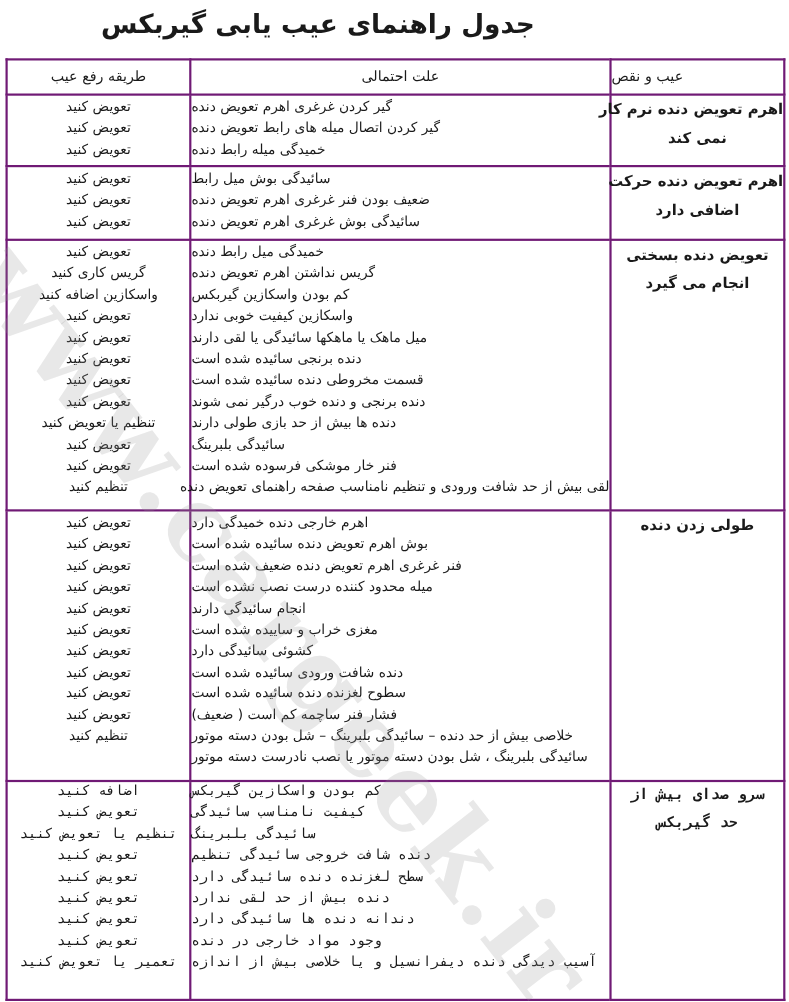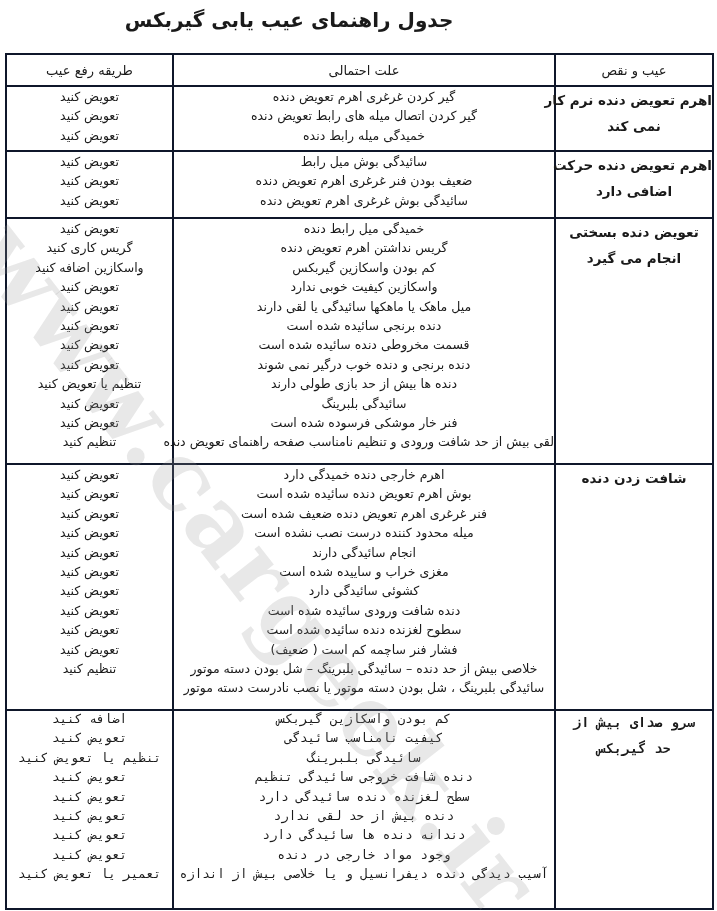--- a/index.html
+++ b/index.html
@@ -1,31 +1,31 @@
 <!DOCTYPE html>
 <html><head>
 <meta charset="utf-8">
 <style>
   html, body { margin:0; padding:0; background:#ffffff; }
   body { width:717px; height:911px; position:relative; overflow:hidden;
          font-family:"DejaVu Sans", "Liberation Sans", sans-serif; color:#1a1a1a; }
   .title { position:absolute; top:8px; left:0; width:578px; text-align:center;
-           font-size:20px; font-weight:bold; direction:rtl; letter-spacing:0; }
+           font-size:24px; font-weight:bold; direction:rtl; letter-spacing:0; }
   table.grid { position:absolute; top:53px; left:5px; width:707px; border-collapse:collapse;
                direction:rtl; table-layout:fixed; }
-  table.grid td, table.grid th { border:2px solid #0f172a; padding:0; vertical-align:top; }
+  table.grid td, table.grid th { border:2px solid #701a75; padding:0; vertical-align:top; }
   table.grid th { height:30px; font-weight:normal; font-size:13px; vertical-align:middle; }
-  th.h-defect { text-align:center; padding-right:26px; vertical-align:bottom; padding-bottom:3px; }
+  th.h-defect { text-align:left; padding-right:26px; vertical-align:bottom; padding-bottom:3px; }
   th.h-cause, th.h-fix { text-align:center; vertical-align:top; padding-top:5px; }
   col.c-defect { width:158px; }
   col.c-cause { width:382px; }
   col.c-fix { width:167px; }
   td.defect { vertical-align:middle; text-align:center; font-weight:bold; font-size:13.5px;
               line-height:26px; padding:0 6px;margin-left:10px; }
-  td.cause { text-align:center; padding:4px 8px 6px 6px; font-size:12.5px; line-height:19.4px;margin-top:20px; }
+  td.cause { text-align:left; padding:4px 8px 6px 6px; font-size:12.5px; line-height:19.4px;margin-top:20px; }
   td.fix { text-align:center; padding:4px 4px 6px 4px; font-size:12.5px; line-height:19.4px;margin-left:44px; }
   .line { display:block; white-space:nowrap; }
   tr.r1 td { height:63px; }
   tr.r2 td { height:65px; }
   tr.r3 td { height:244px; }
   tr.r4 td { height:244px; }
   tr.r5 td { height:197px;font-family:Liberation Mono, monospace; }
   .watermark { position:absolute; left:80px; top:495px; transform:rotate(52deg); transform-origin:left center;
                font-family:"DejaVu Serif", "Liberation Serif", serif; font-size:96px; font-weight:bold;
                color:rgba(150,150,150,0.22); white-space:nowrap; pointer-events:none; letter-spacing:2px; }
@@ -111,21 +111,21 @@
           <span class="line">تعویض کنید</span>
           <span class="line">تعویض کنید</span>
           <span class="line">تنظیم یا تعویض کنید</span>
           <span class="line">تعویض کنید</span>
           <span class="line">تعویض کنید</span>
           <span class="line">تنظیم کنید</span>
         </td>
       </tr>
       <tr class="r4">
         <td class="defect">
-          <span class="line">شافت زدن دنده</span>
+          <span class="line">طولی زدن دنده</span>
         </td>
         <td class="cause">
           <span class="line">اهرم خارجی دنده خمیدگی دارد</span>
           <span class="line">بوش اهرم تعویض دنده سائیده شده است</span>
           <span class="line">فنر غرغری اهرم تعویض دنده ضعیف شده است</span>
           <span class="line">میله محدود کننده درست نصب نشده است</span>
           <span class="line">انجام سائیدگی دارند</span>
           <span class="line">مغزی خراب و ساییده شده است</span>
           <span class="line">کشوئی سائیدگی دارد</span>
           <span class="line">دنده شافت ورودی سائیده شده است</span>

